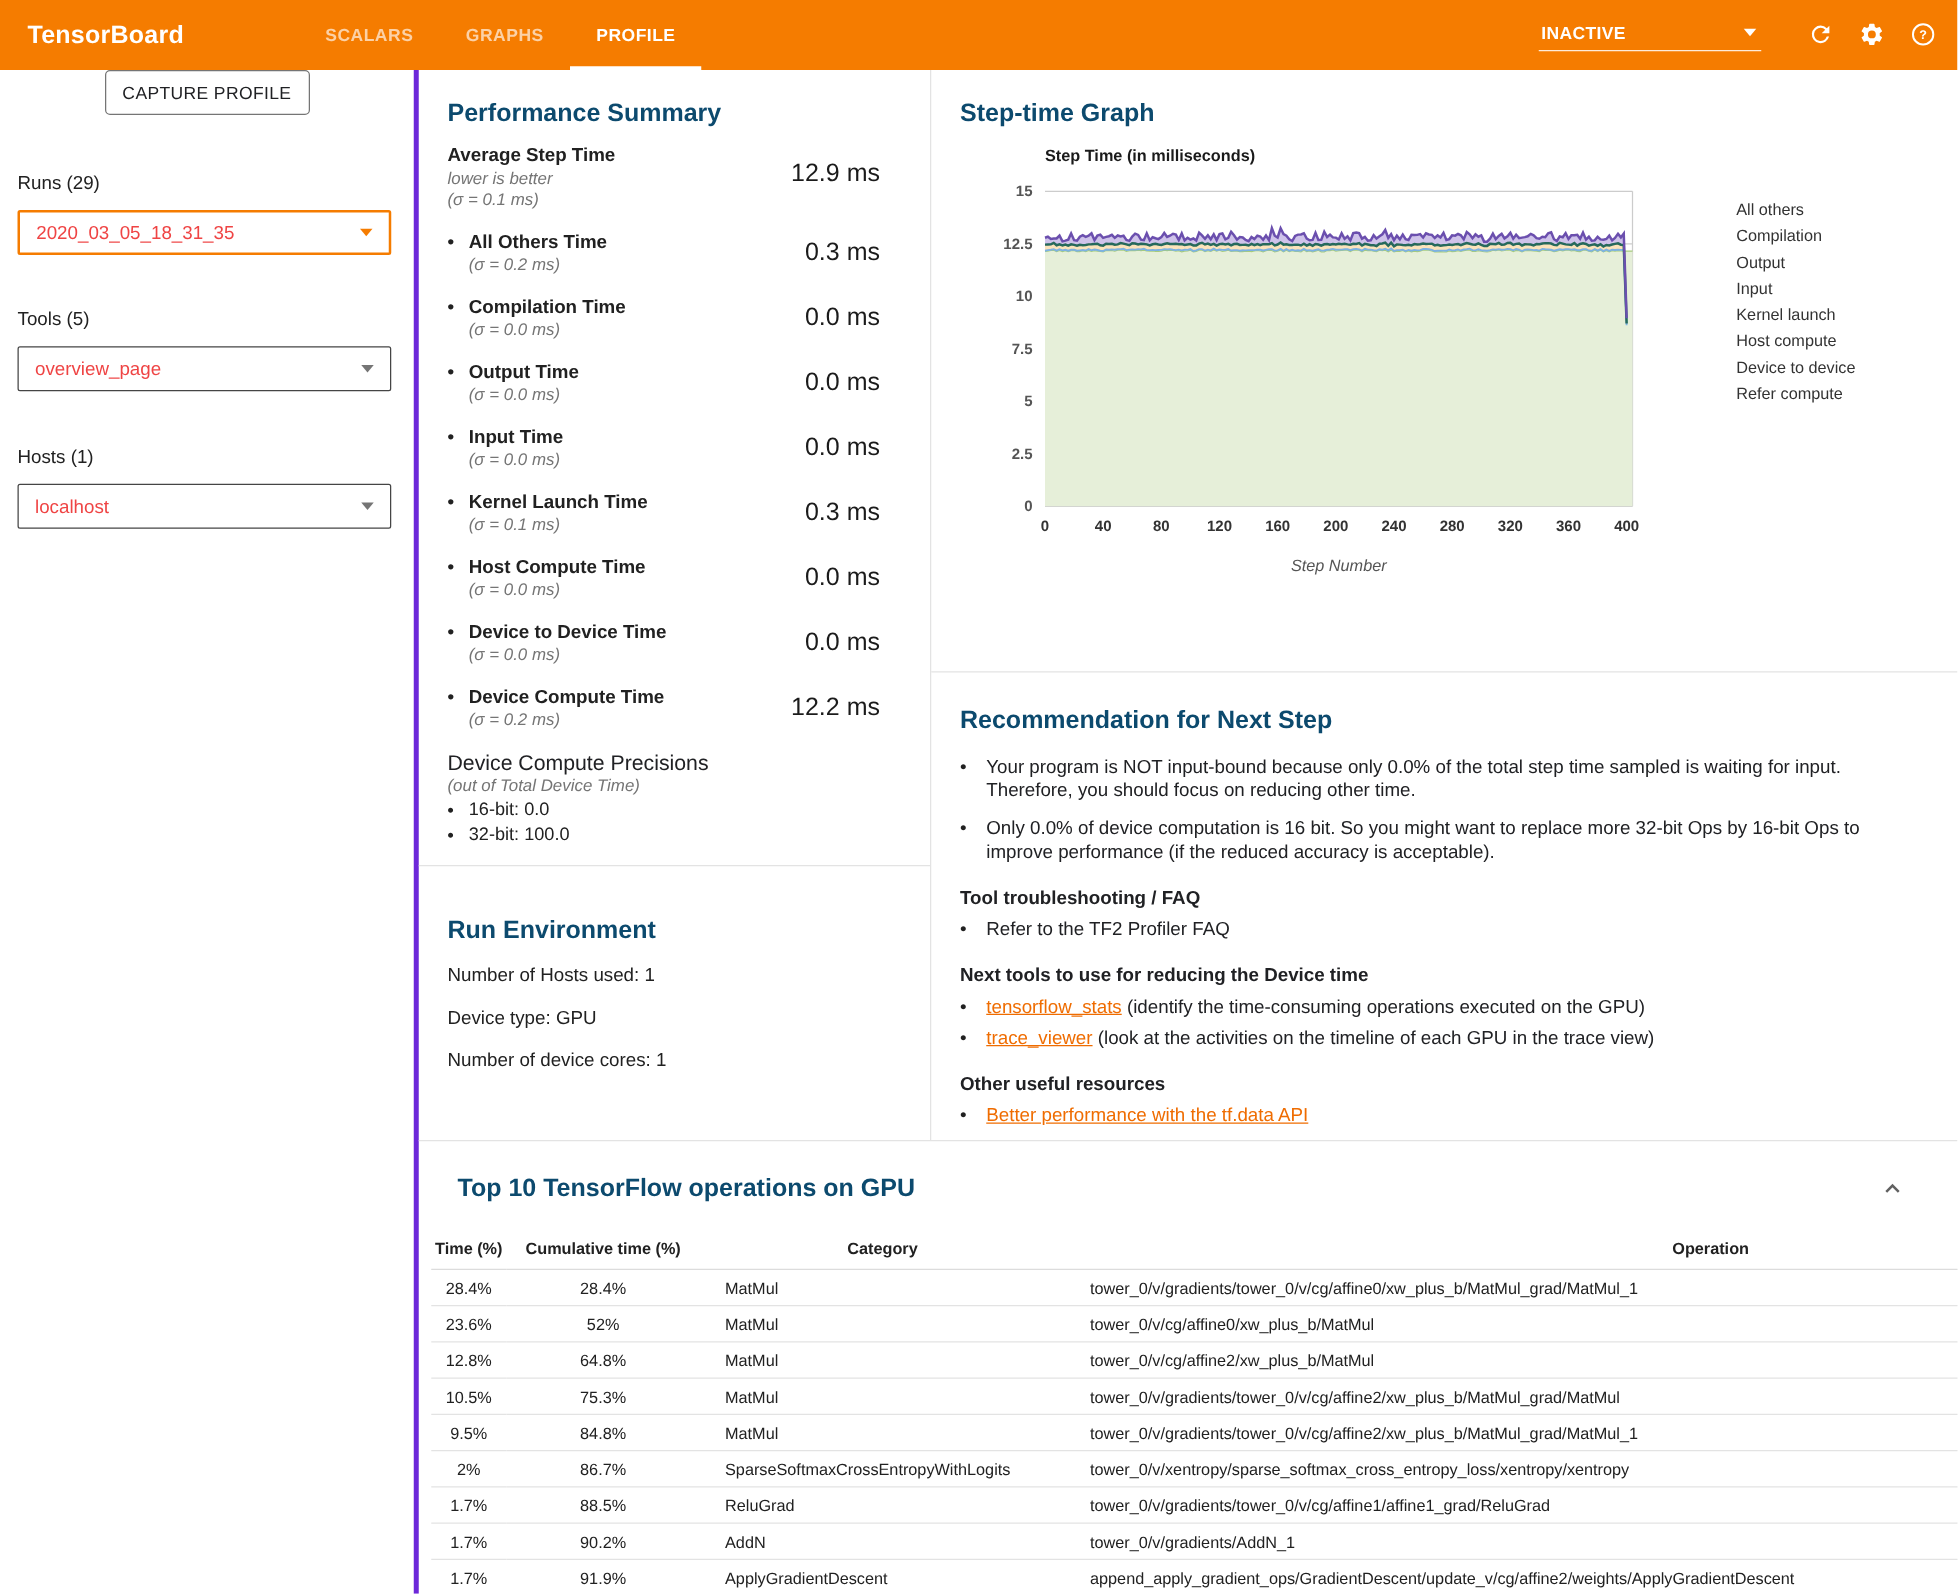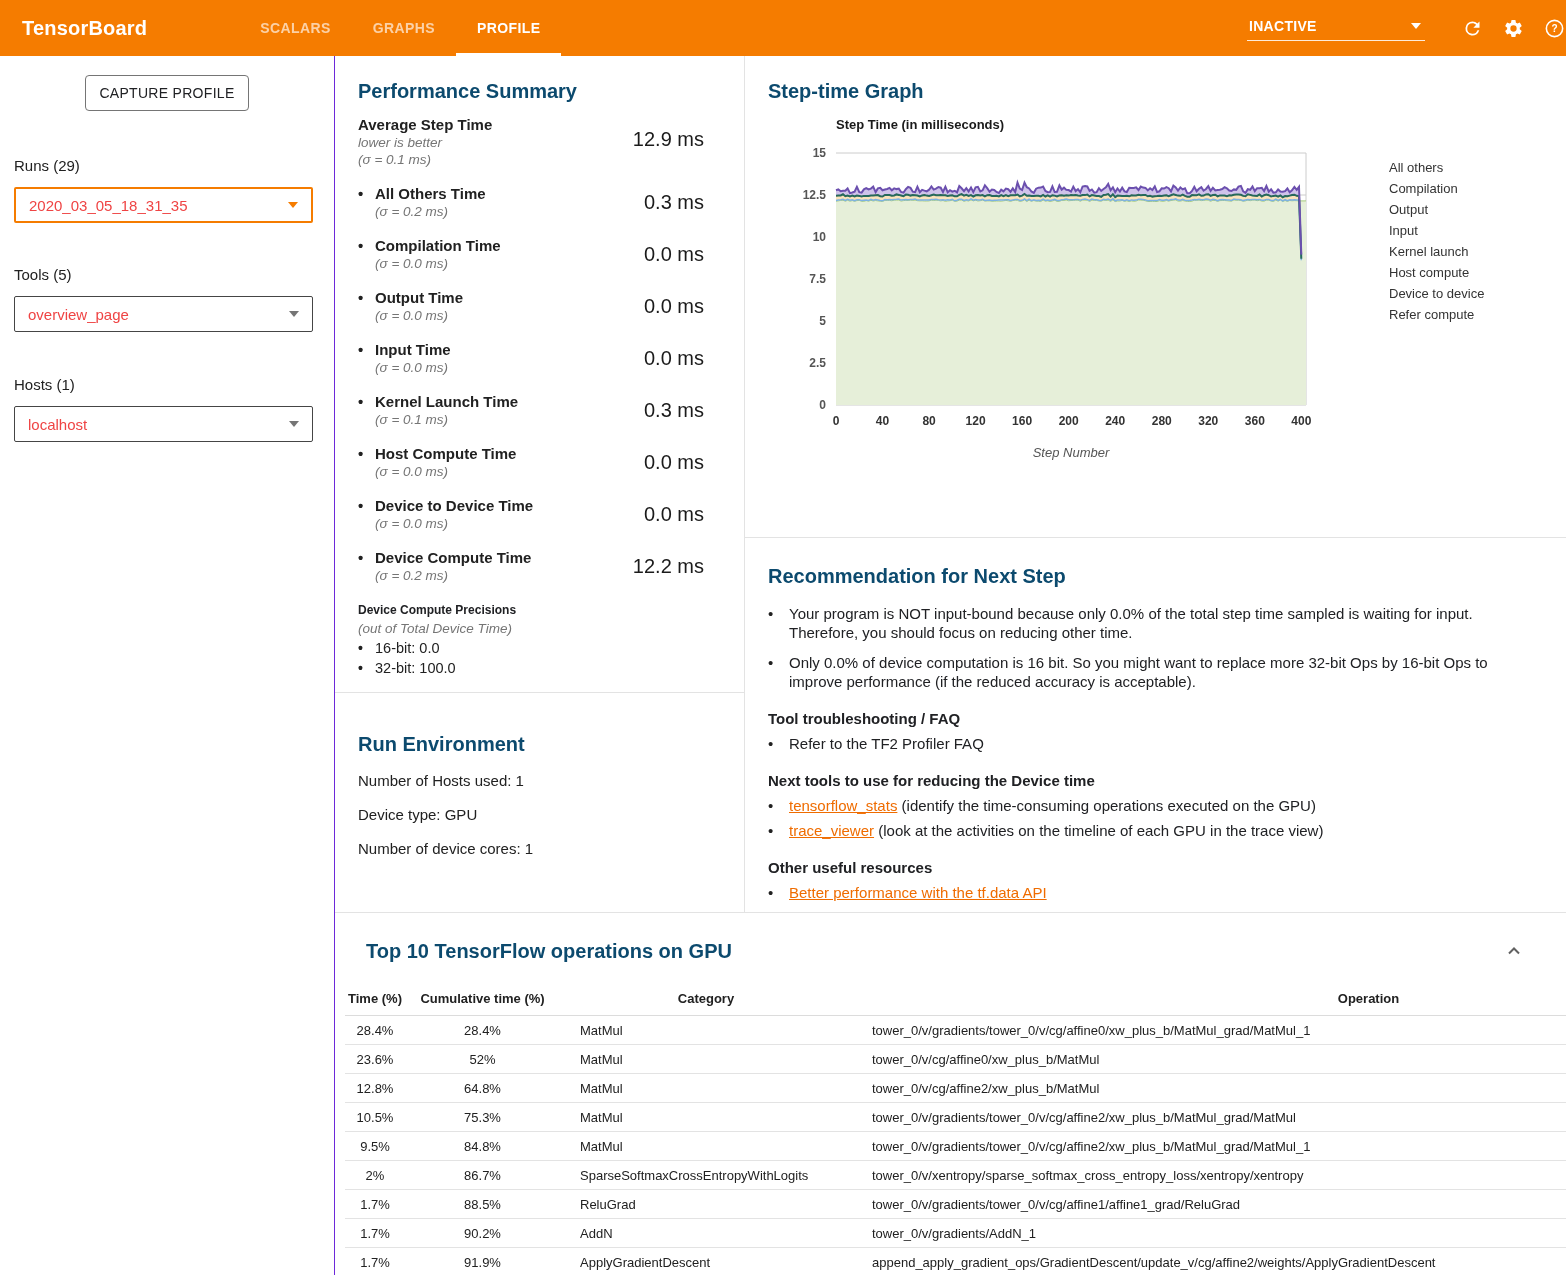--- a/index.html
+++ b/index.html
@@ -6,31 +6,31 @@
   html,body{width:1566px;height:1275px;overflow:hidden;background:#fff;
     font-family:"Liberation Sans",sans-serif;color:#202124;-webkit-font-smoothing:antialiased}
   
   .appbar{height:56px;background:#f57c00;display:flex;align-items:center;color:#fff;position:relative}
   .app-title{font-size:20px;font-weight:bold;margin-left:22px;letter-spacing:.2px}
   .tabs{display:flex;height:56px;margin-left:92px}
   .tab{padding:0 21px;line-height:56px;font-size:14px;font-weight:bold;letter-spacing:.4px;
     color:rgba(255,255,255,.65);cursor:pointer;position:relative}
   .tab.active{color:#fff}
   .tab.active::after{content:'';position:absolute;left:0;right:0;bottom:0;height:3px;background:#fff}
-  .appbar-right{margin-left:auto;display:flex;align-items:flex-end;}
+  .appbar-right{margin-left:auto;display:flex;align-items:flex-start;padding-right:16px}
   .status-select{width:178px;display:flex;align-items:center;justify-content:space-between;
     border-bottom:1px solid rgba(255,255,255,.85);padding:2px 4px 6px 2px;font-size:14px;
     font-weight:bold;letter-spacing:.3px;cursor:pointer;margin-right:18px}
   .caret-down-w{width:0;height:0;border-left:5px solid transparent;border-right:5px solid transparent;
     border-top:6px solid #fff}
   .icon-btn{width:24px;height:24px;margin-left:17px;cursor:pointer;display:flex;align-items:center;justify-content:center}
   .icon-btn svg{display:block}
   
   .layout{display:flex;height:1219px}
-  .sidebar{width:335px;border-right:1px solid #6d28d9;padding-top:19px;flex:none}
+  .sidebar{width:335px;border-right:4px solid #6d28d9;flex:none}
   .main{flex:1;min-width:0}
   
   .capture-btn{display:block;margin:0 auto;width:164px;height:36px;background:#fff;
     border:1px solid #757575;border-radius:4px;font-size:14px;letter-spacing:.3px;color:#202124;
     font-family:"Liberation Sans",sans-serif;cursor:pointer}
   .side-group{margin-left:14px;width:299px}
   .side-label{font-size:15px;color:#212121}
   .g-runs{margin-top:46px}.g-tools{margin-top:43px}.g-hosts{margin-top:44px}
   .select-box{margin-top:13px;height:36px;border:1px solid #454545;border-radius:2px;display:flex;
     align-items:center;justify-content:space-between;padding:0 13px;font-size:15px;color:#ef4444;cursor:pointer;background:#fff}
@@ -47,21 +47,21 @@
   .metrics{margin-top:13px}
   .metric{position:relative;margin-bottom:17px}
   .m-label{font-size:15px;font-weight:bold;color:#212121;line-height:18px}
   .m-sub,.m-sigma{font-size:13.5px;font-style:italic;color:#757575;line-height:17px}
   .m-value{position:absolute;right:0;top:6px;font-size:20px;font-weight:normal;color:#1b1b1b}
   .metric.avg .m-value{top:12px}
   .m-row{display:flex}
   .m-dot{width:17px;font-size:15px;font-weight:bold;color:#212121;line-height:18px}
   .m-body{flex:1}
   .precisions{margin-top:2px}
-  .p-title{font-size:12px;font-weight:bold;line-height:19px}
+  .p-title{font-size:17px;font-weight:normal;line-height:19px}
   .p-sub{font-size:13.5px;font-style:italic;color:#757575;line-height:18px}
   .p-item{display:flex;font-size:14.5px;line-height:20px;color:#212121}
   .p-item .m-dot{line-height:20px;font-size:14px}
   
   .runenv-card{height:219px;padding:40px 23px 0 23px}
   .env-line{font-size:15px;color:#212121;margin-top:16px;line-height:18px}
   
   .graph-card{height:482px;border-bottom:1px solid #e3e3e3;padding:24px 0 0 23px}
   .chart-row{display:flex;margin-top:10px;padding-left:12px}
   .legend{margin-top:44px;margin-left:14px}

